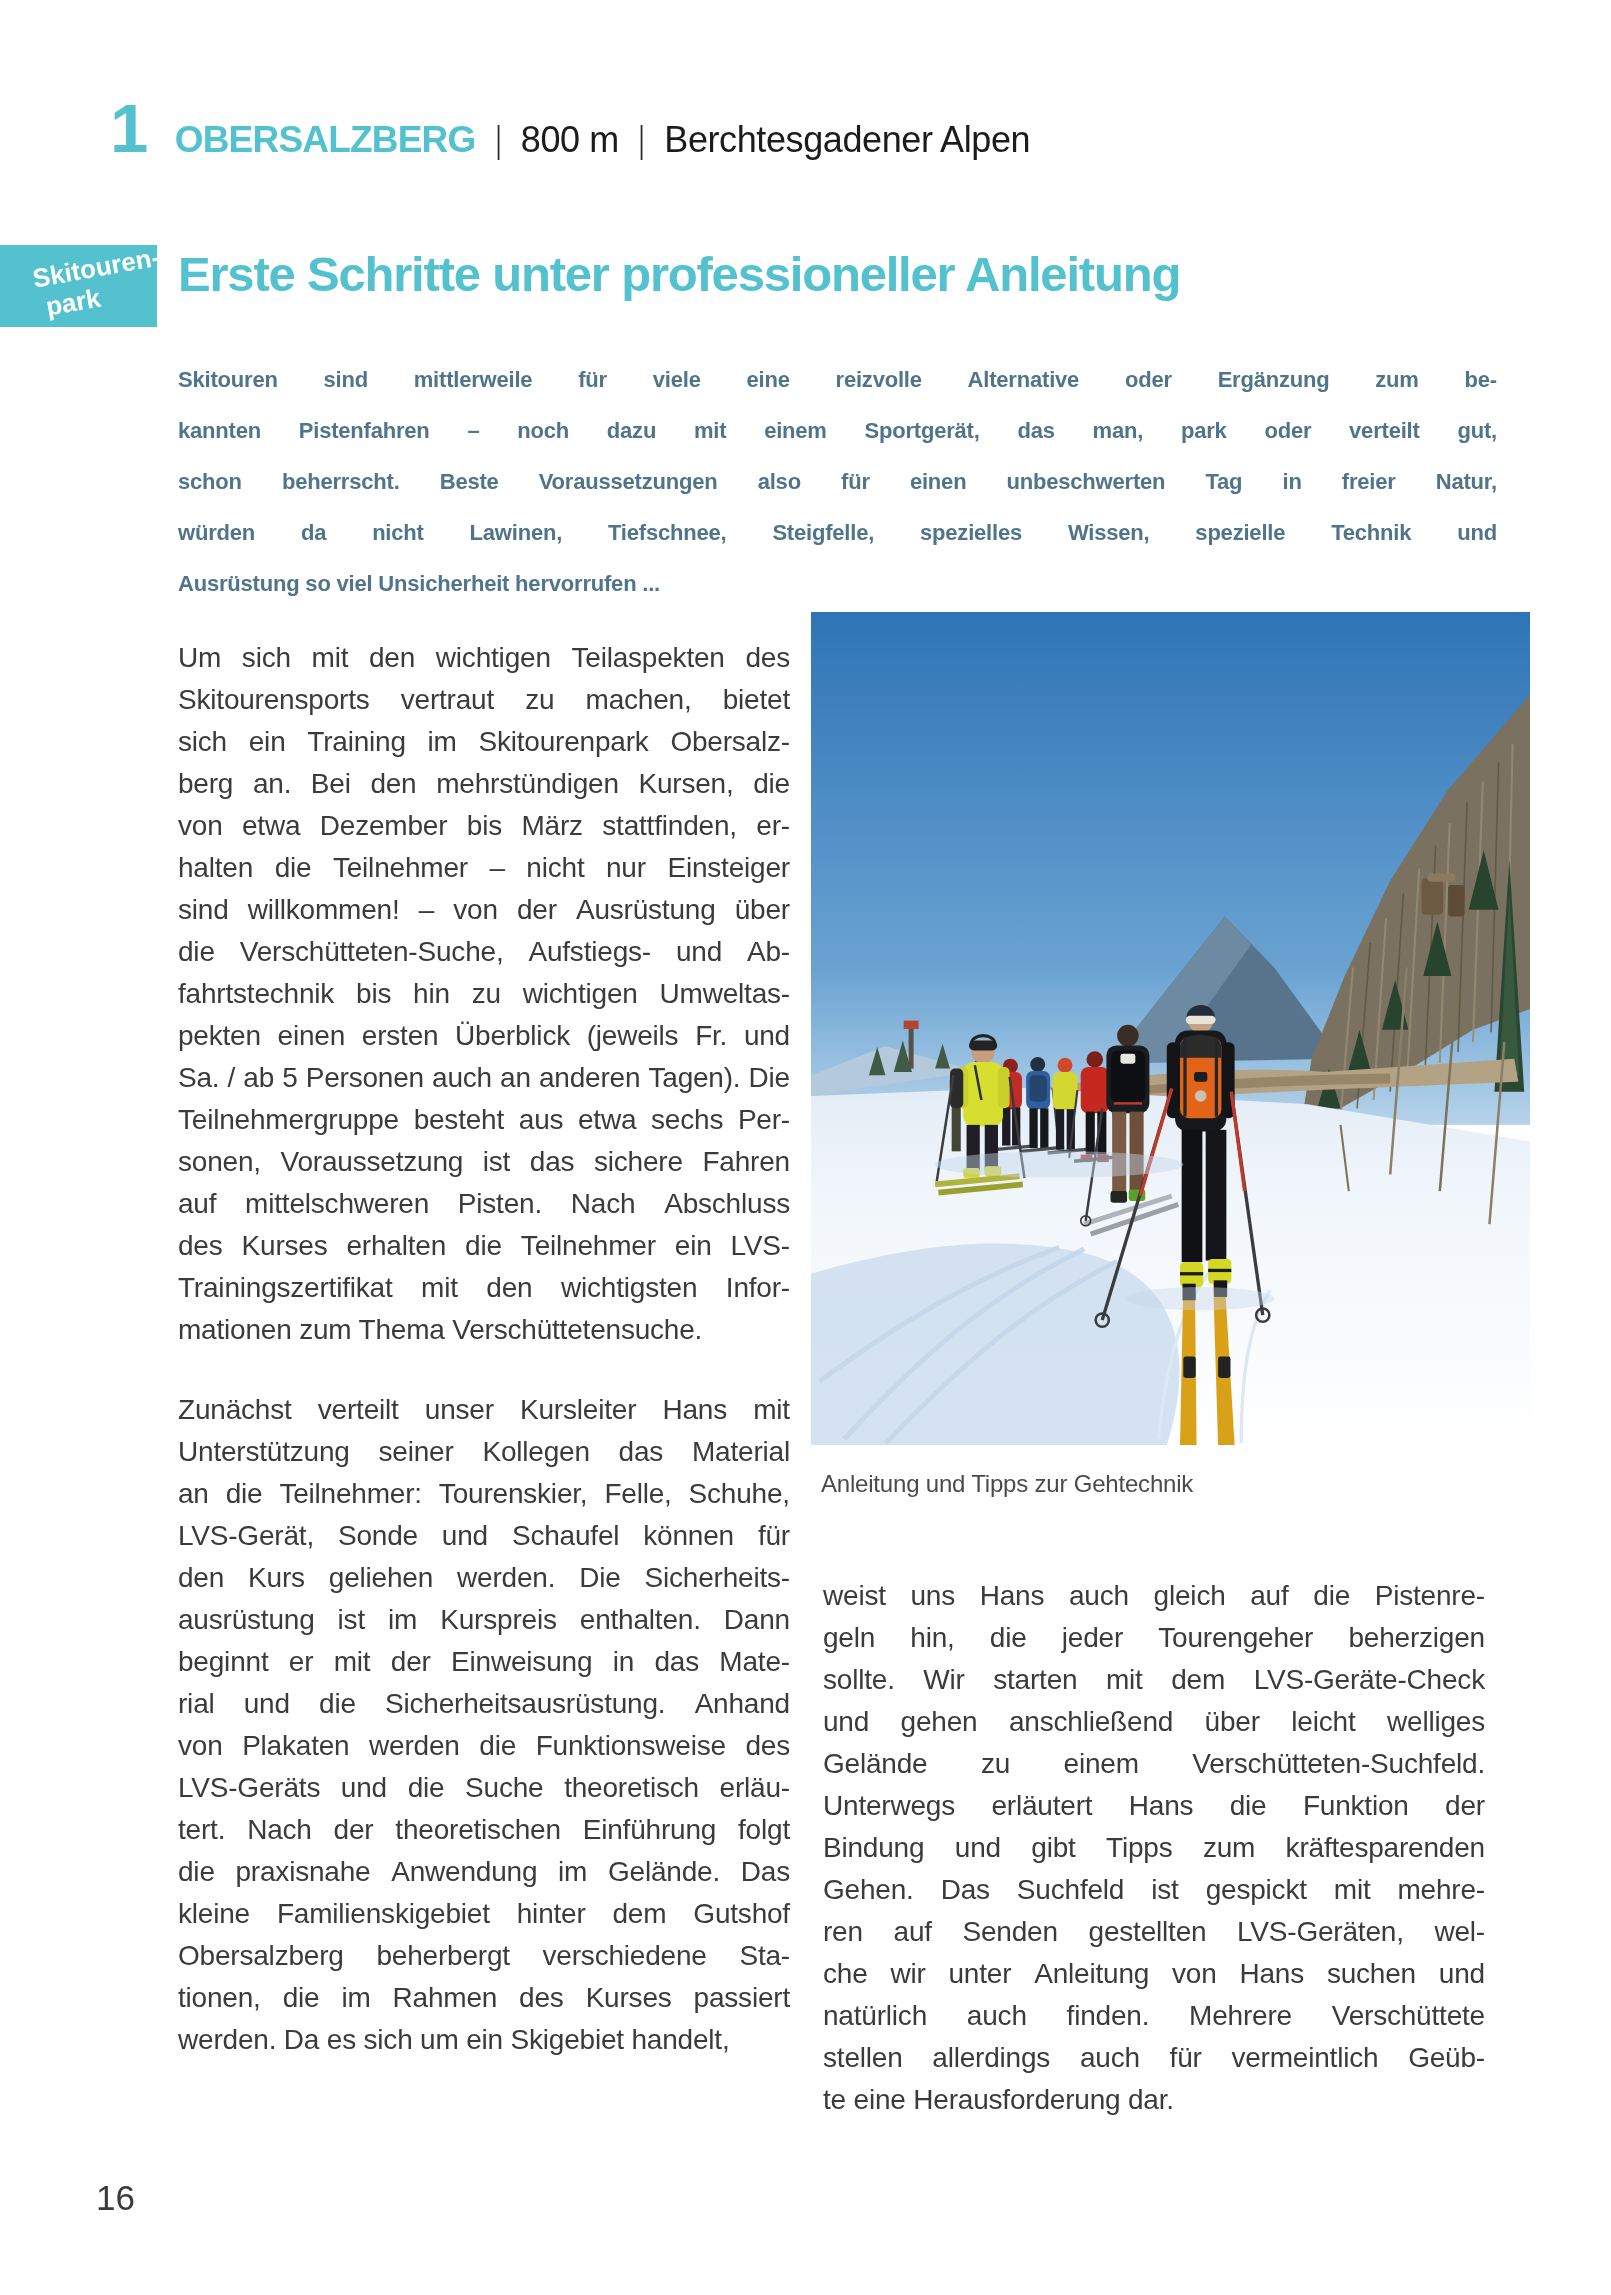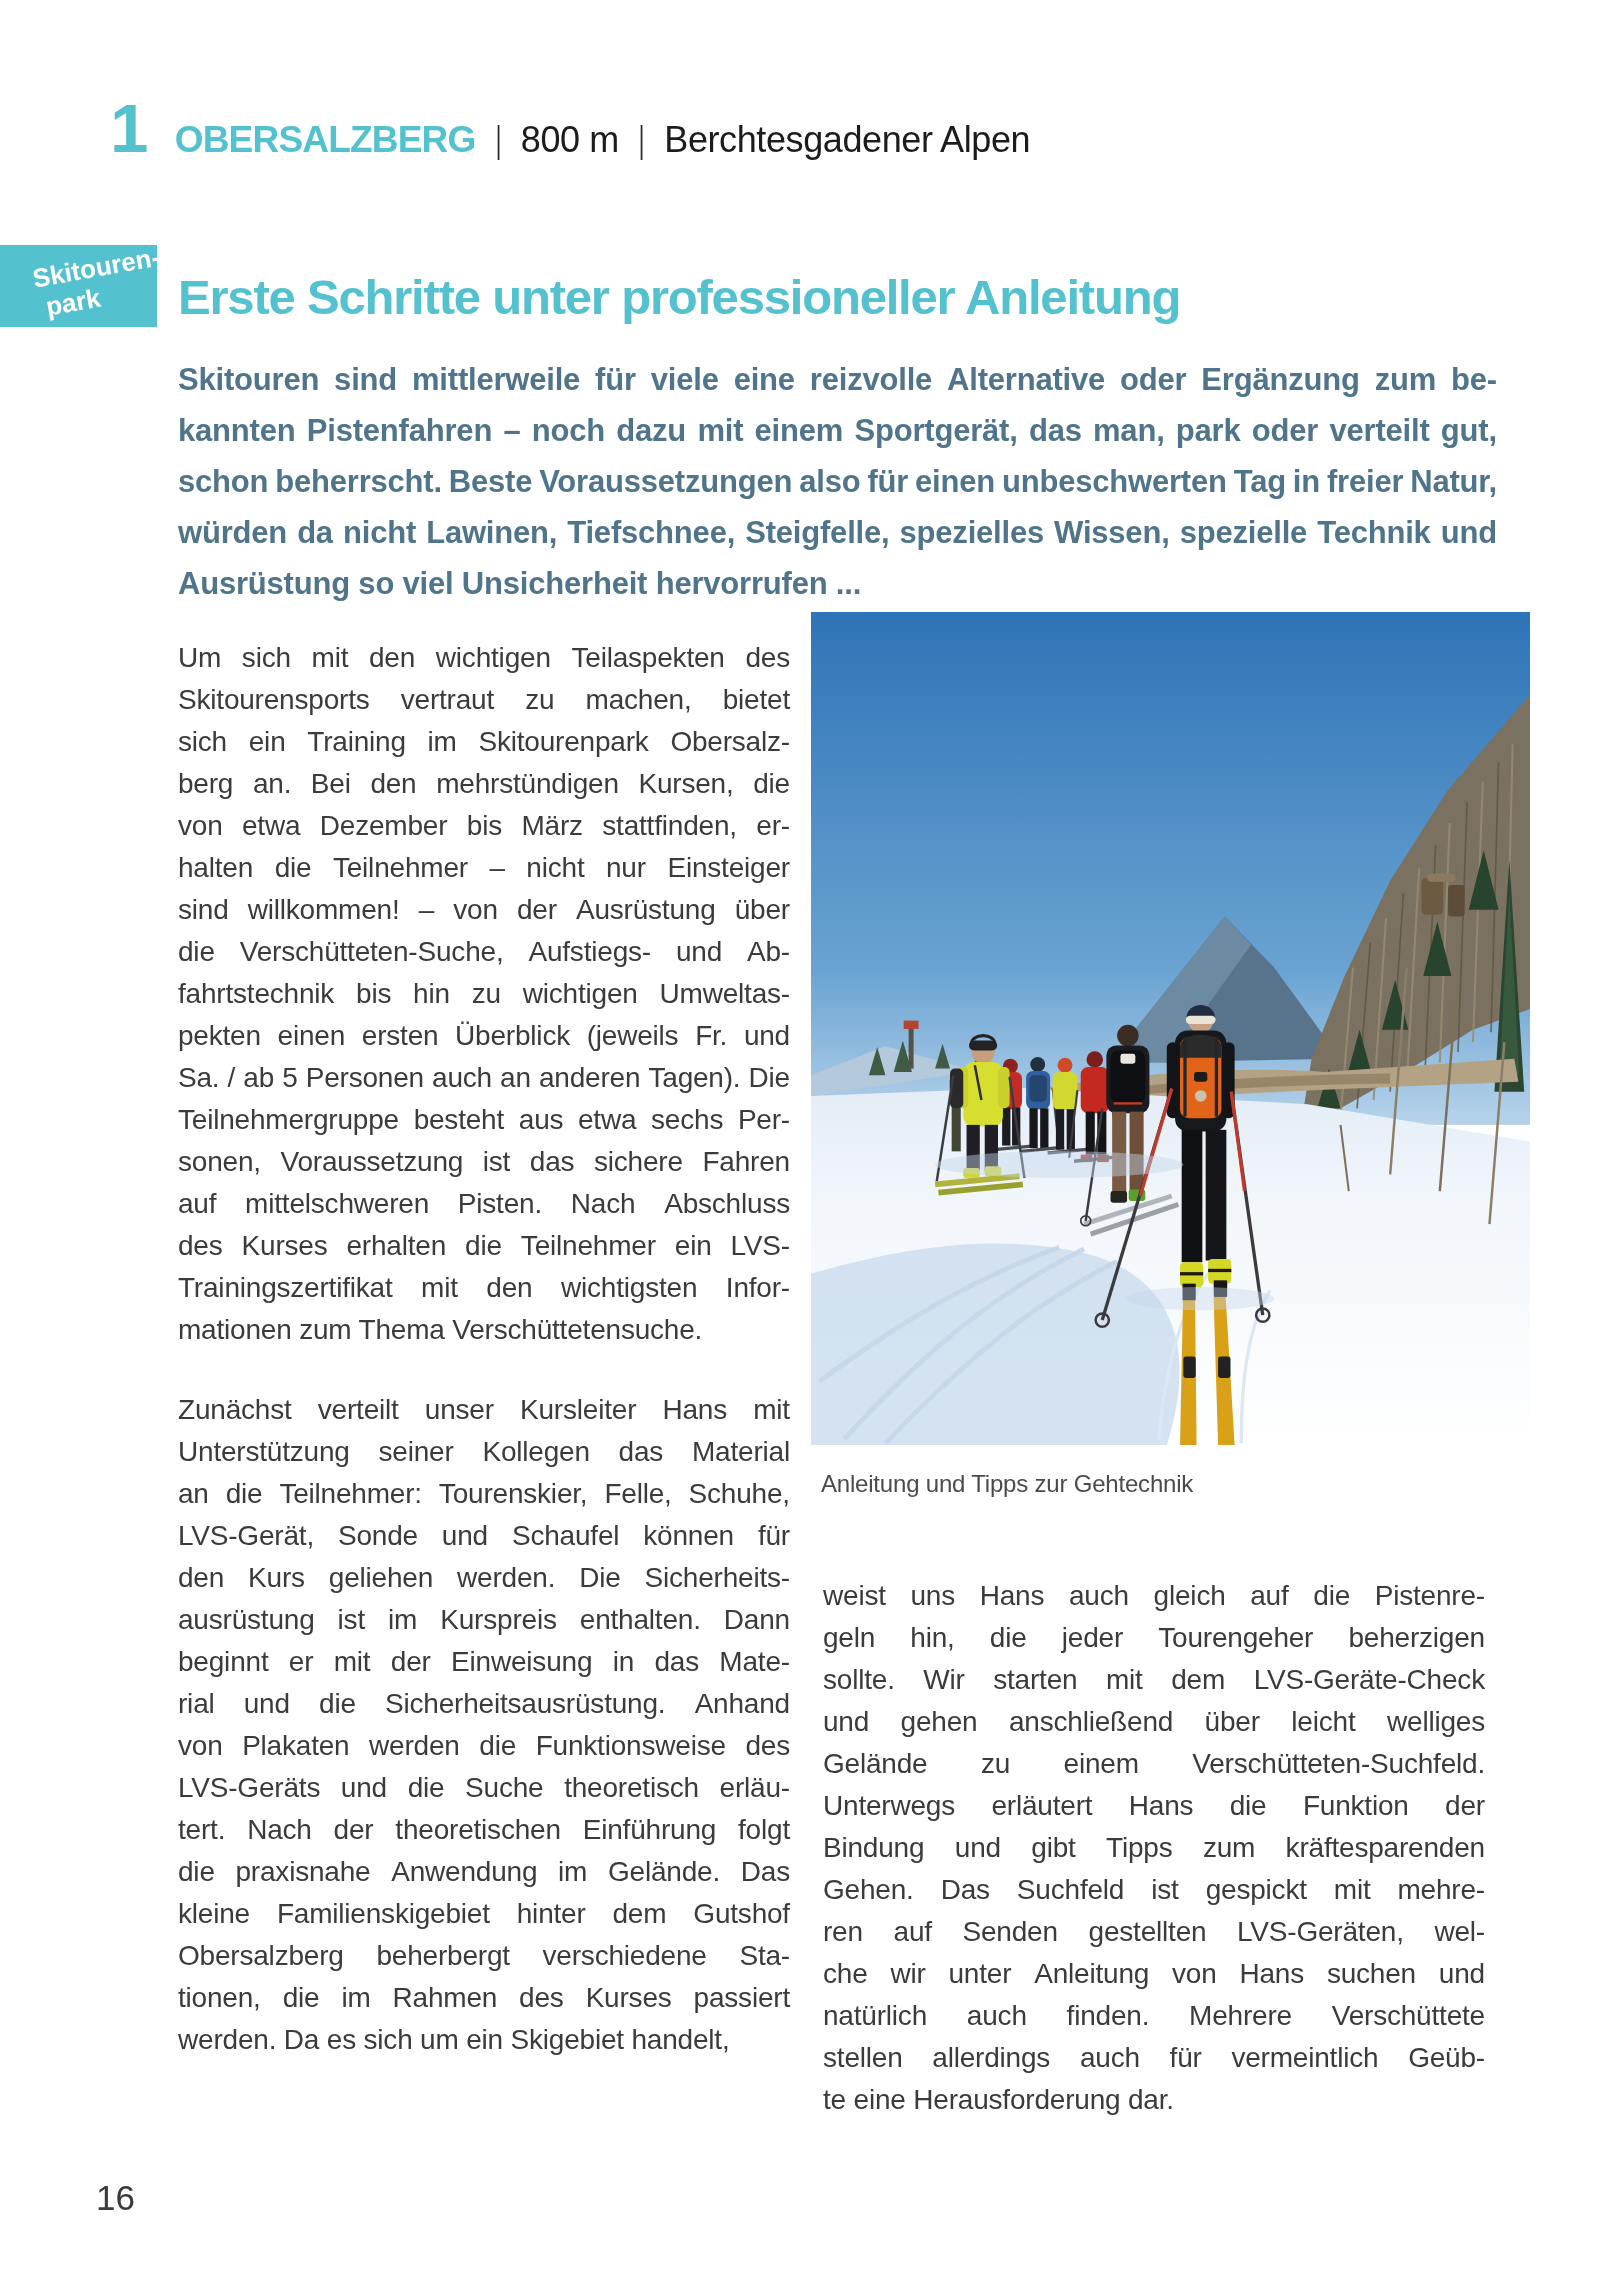--- a/index.html
+++ b/index.html
@@ -20,25 +20,25 @@
 
   
   .badge{position:absolute;left:0;top:245px;width:157px;height:82px;background:var(--accent);}
   .badge-inner{position:absolute;inset:0;display:flex;flex-direction:column;justify-content:center;
     transform:rotate(-10deg);color:#fff;font-weight:bold;font-size:26px;line-height:30px;}
   .badge-l1{padding-left:35px;}
   .badge-l2{padding-left:43px;}
 
   
   .article-title{position:absolute;left:178px;top:246px;width:1364px;color:var(--accent);
-    font-size:49px;font-weight:bold;letter-spacing:-1.2px;white-space:nowrap;margin-top:23px;}
+    font-size:49px;font-weight:bold;letter-spacing:-1.2px;white-space:nowrap;}
 
   
   .lead{position:absolute;left:178px;top:354px;width:1319px;color:var(--lead);
-    font-size:31px;font-weight:bold;letter-spacing:-0.2px;}
+    font-size:22px;font-weight:bold;letter-spacing:-0.2px;}
   .lead .tline{height:51px;line-height:51px;}
 
   
   .col{position:absolute;color:var(--body);font-size:28px;letter-spacing:-0.2px;}
   .col .tline{height:42px;line-height:42px;}
   .col1{left:178px;top:637px;width:612px;}
   .col2{left:823px;top:1575px;width:662px;}
   .subheading{color:var(--subhead);font-size:30px;font-weight:bold;letter-spacing:-0.3px;
     margin-top:15px;line-height:36px;}
   .col1 .para2{margin-top:38px;}

